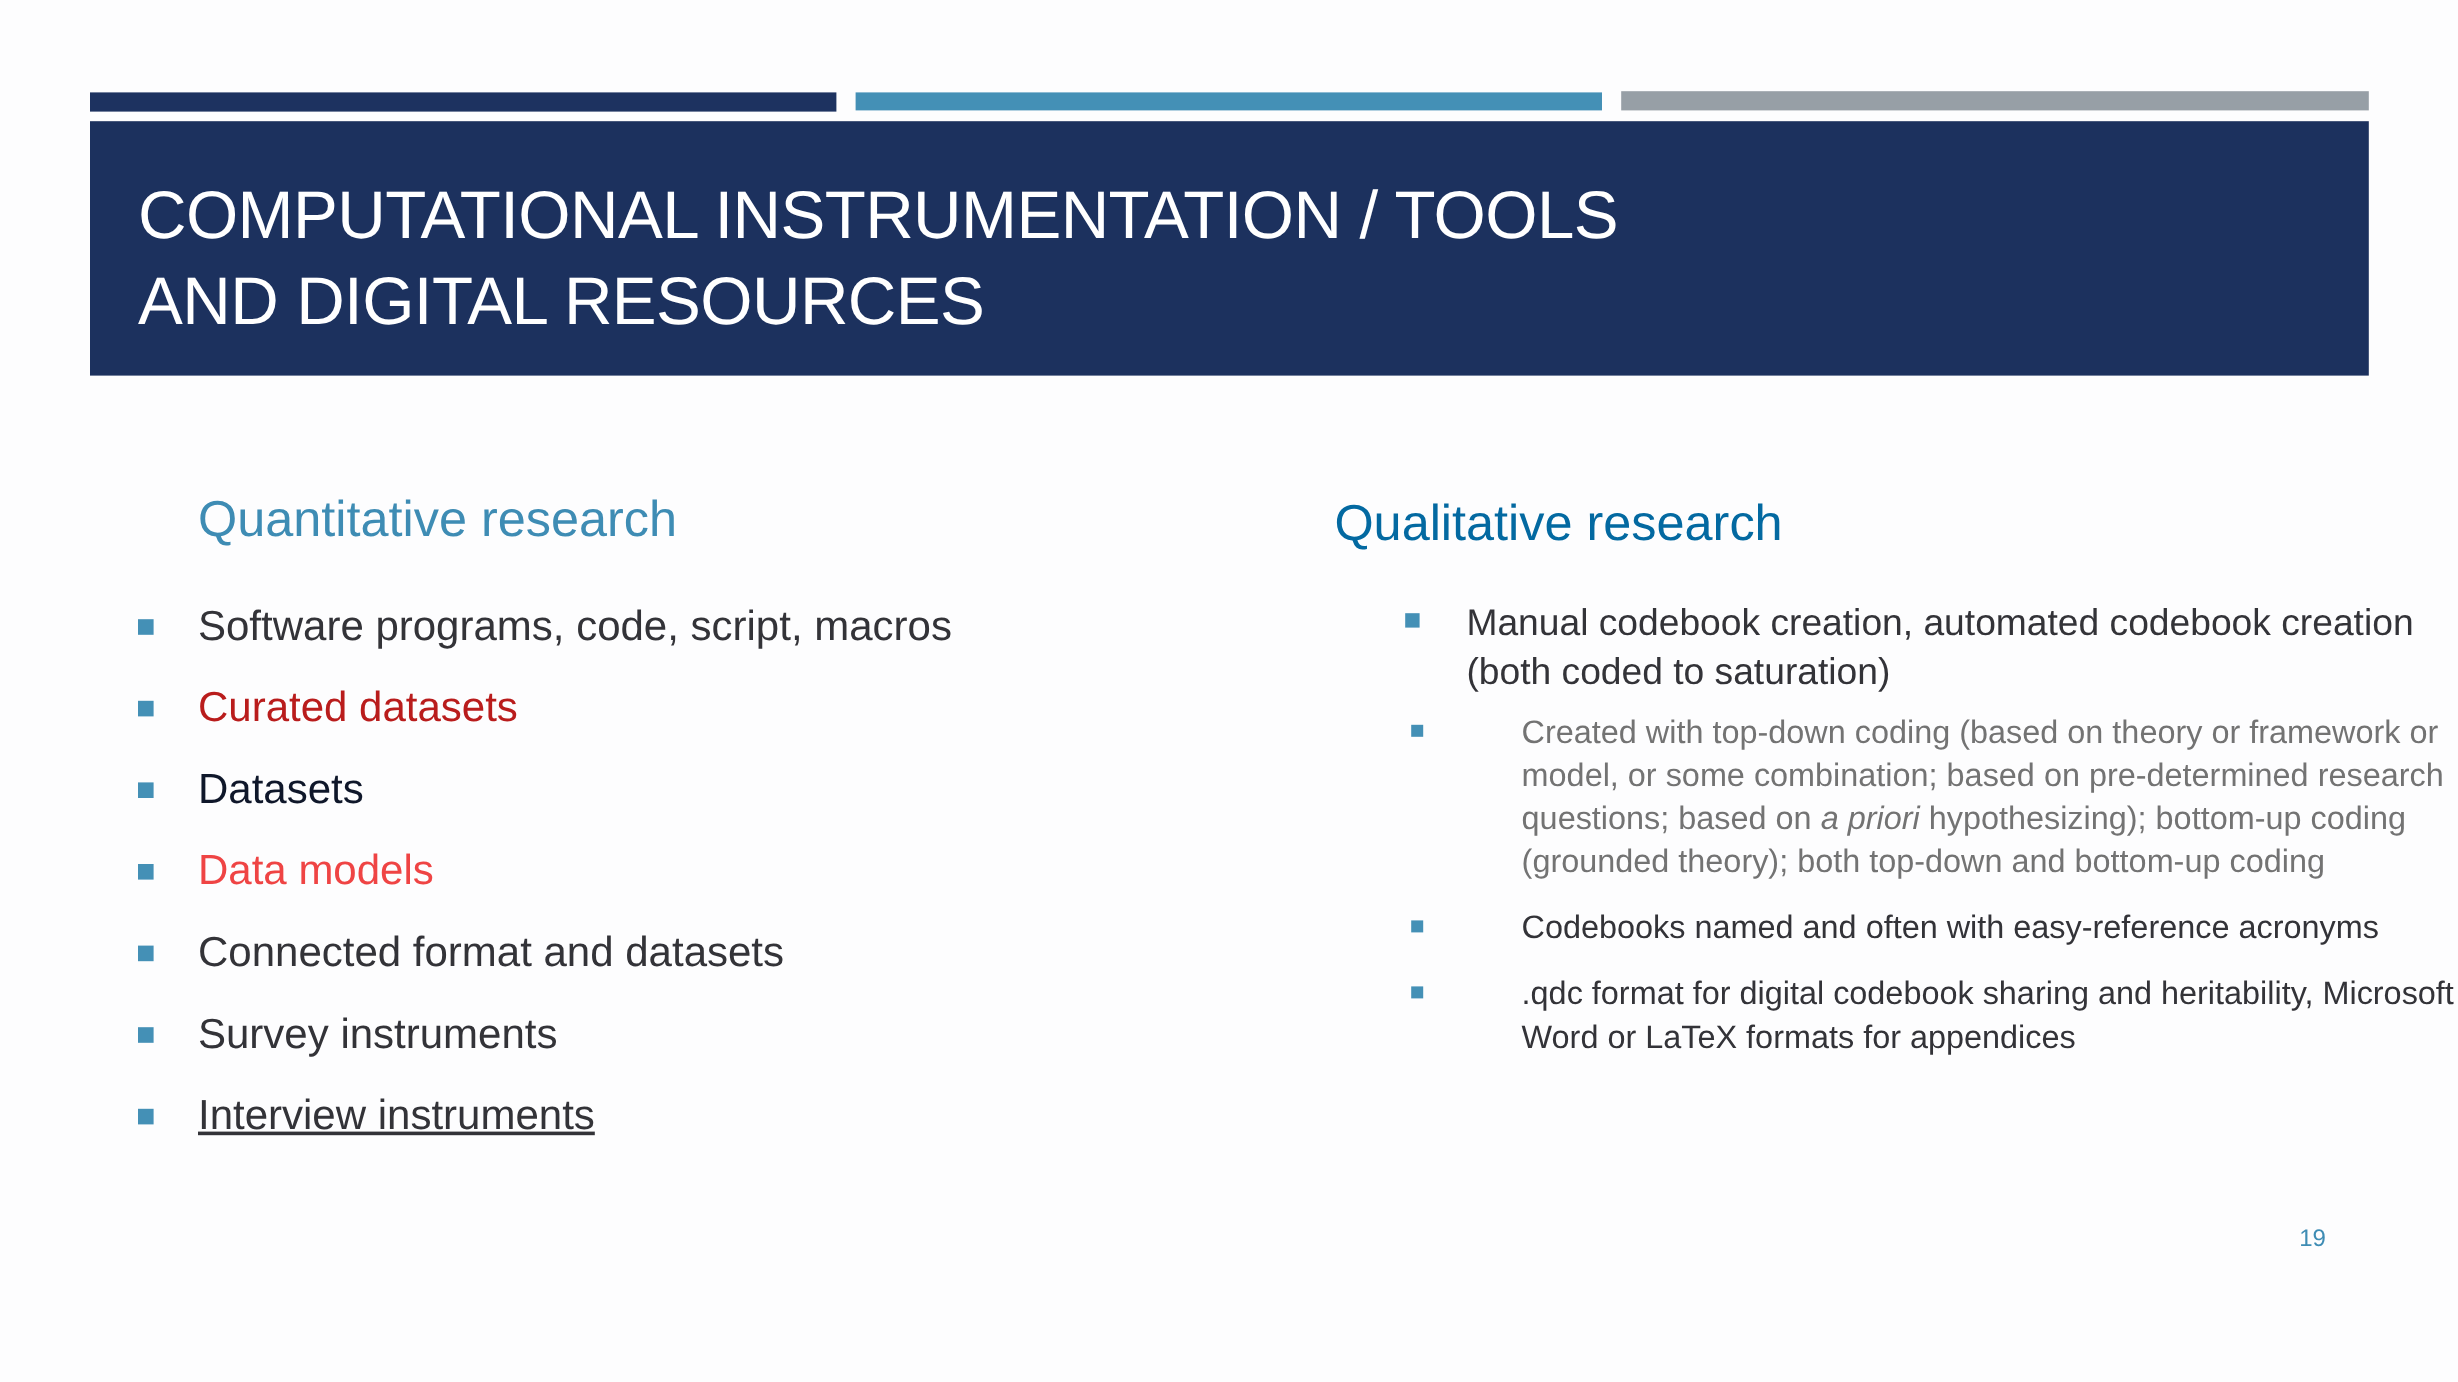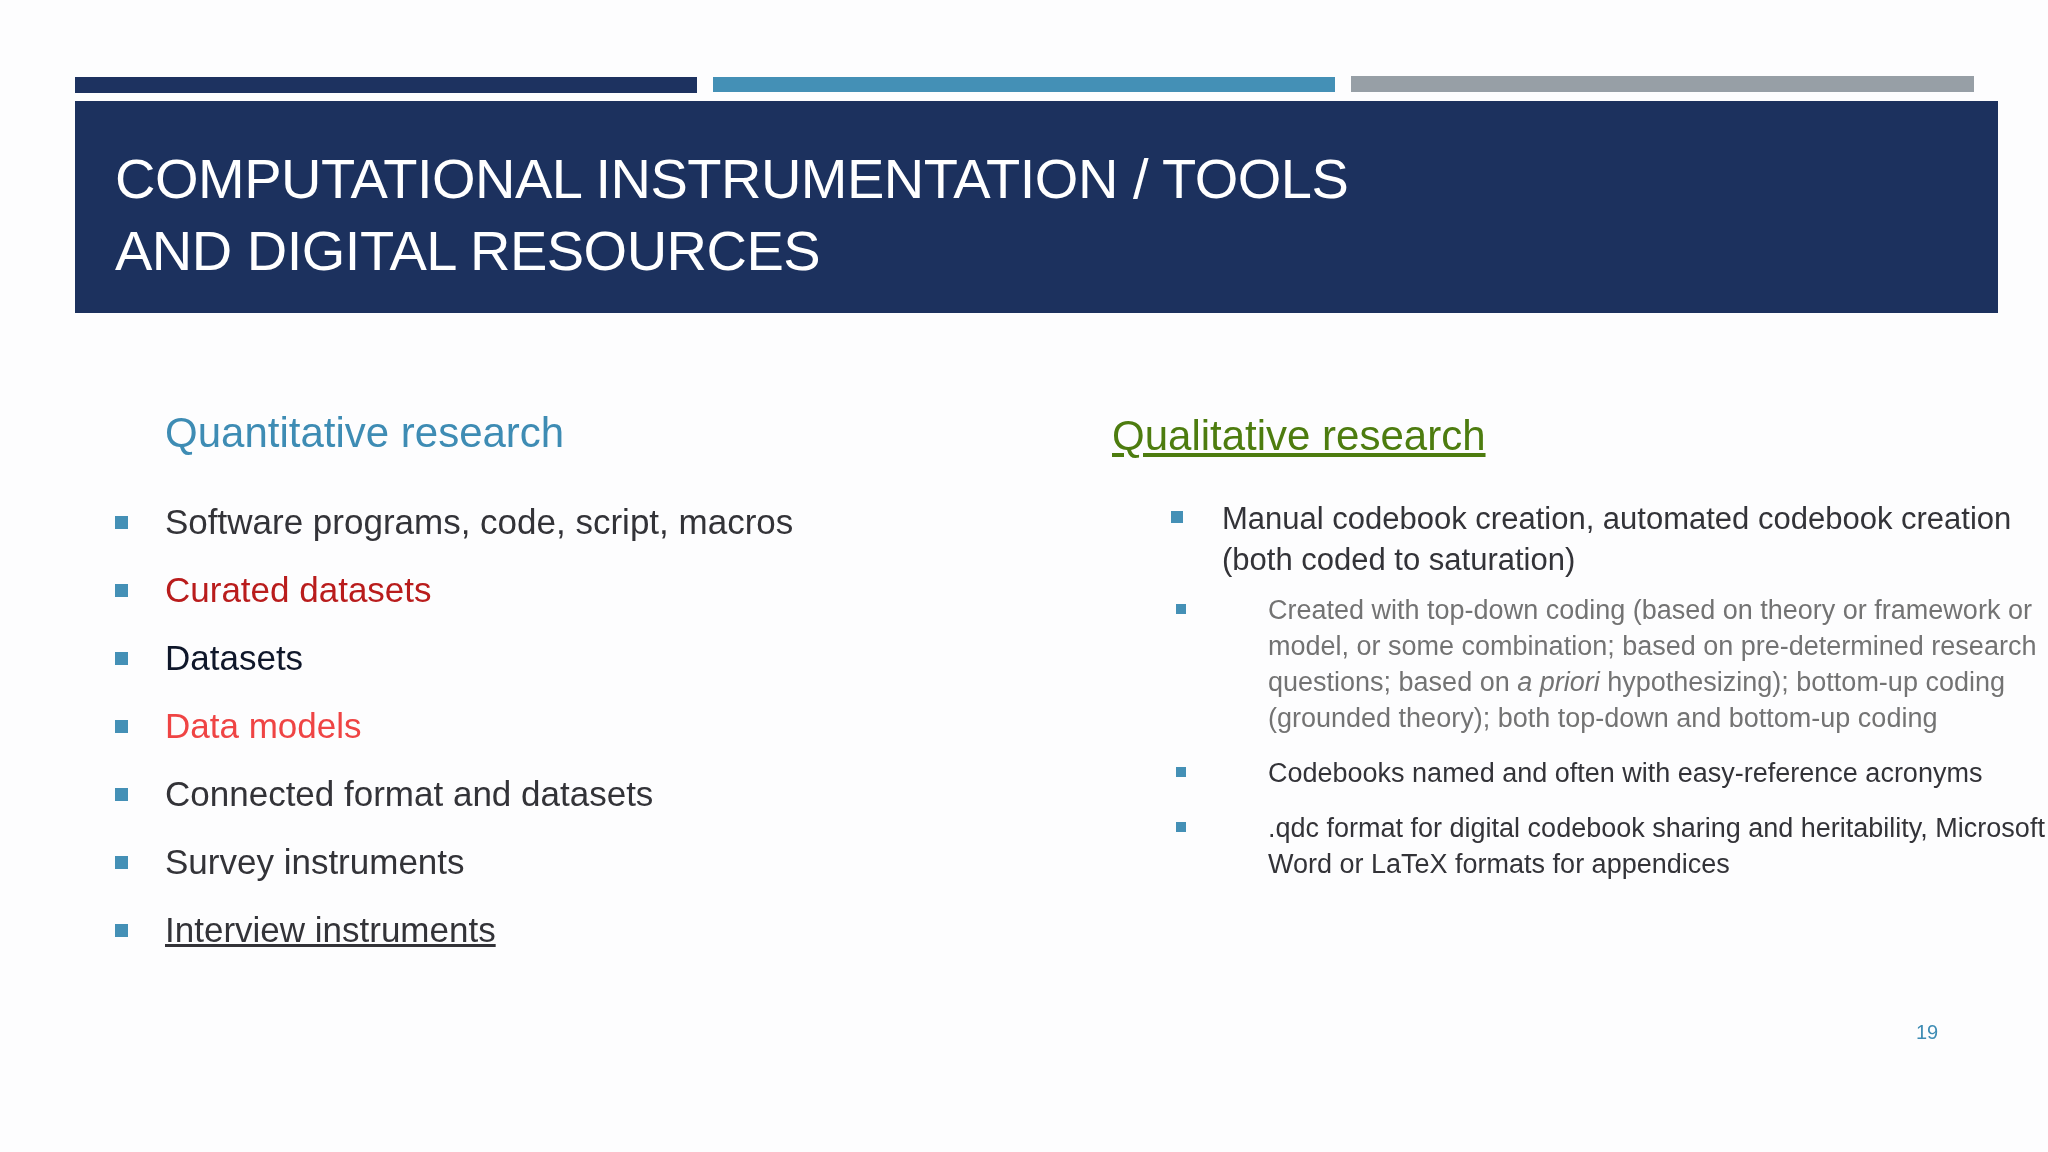--- a/index.html
+++ b/index.html
@@ -109,39 +109,39 @@
       line-height: 20px;
     }
   </style>
 </head>
 <body style="background: rgb(253, 253, 254);">
 
 <div class="accent-bar bar-1" style="background: rgb(29, 50, 96);"></div>
 <div class="accent-bar bar-2" style="background: rgb(68, 144, 182);"></div>
 <div class="accent-bar bar-3" style="background: rgb(151, 159, 166);"></div>
 
-<div class="title-box" style="background: rgb(28, 49, 94); padding-left: 24px;">
+<div class="title-box" style="background: rgb(28, 49, 94);">
   <h1 class="title-text">
     <span>COMPUTATIONAL INSTRUMENTATION / TOOLS</span>
     <span>AND DIGITAL RESOURCES</span>
   </h1>
 </div>
 
 <h2 class="col-heading heading-left" style="color: rgb(62, 140, 180);">Quantitative research</h2>
 <ul class="bullets left-list">
   <li style="color: rgb(51, 51, 56);"><span class="bullet-marker" style="background: rgb(68, 144, 182);"></span><span>Software programs, code, script, macros</span></li>
   <li style="color: #b91c1c;"><span class="bullet-marker" style="background: rgb(68, 144, 182);"></span><span>Curated datasets</span></li>
   <li style="color: #0f172a;"><span class="bullet-marker" style="background: rgb(68, 144, 182);"></span><span>Datasets</span></li>
   <li style="color: #ef4444;"><span class="bullet-marker" style="background: rgb(68, 144, 182);"></span><span>Data models</span></li>
   <li style="color: rgb(51, 51, 56);"><span class="bullet-marker" style="background: rgb(68, 144, 182);"></span><span>Connected format and datasets</span></li>
   <li style="color: rgb(51, 51, 56);"><span class="bullet-marker" style="background: rgb(68, 144, 182);"></span><span>Survey instruments</span></li>
   <li style="color: rgb(51, 51, 56); text-decoration: underline;"><span class="bullet-marker" style="background: rgb(68, 144, 182);"></span><span>Interview instruments</span></li>
 </ul>
 
-<h2 class="col-heading heading-right" style="color: #4d7c0f; text-decoration: underline;">Qualitative research</h2>
+<h2 class="col-heading heading-right" style="color: #0369a1;">Qualitative research</h2>
 <ul class="bullets right-list">
   <li class="lvl1" style="color: rgb(51, 51, 56);">
     <span class="bullet-marker" style="background: rgb(68, 144, 182);"></span>
     <span>Manual codebook creation, automated codebook creation (both coded to saturation)</span>
     <ul class="sub-list">
       <li style="color: #737373;">
         <span class="bullet-marker" style="background: rgb(68, 144, 182);"></span>
         <span class="text"><span>Created with top-down coding (based on theory or framework or model, or some combination; based on pre-determined research questions; based on </span><em>a priori</em><span> hypothesizing); bottom-up coding (grounded theory); both top-down and bottom-up coding</span></span>
       </li>
       <li style="color: rgb(51, 51, 56);">

